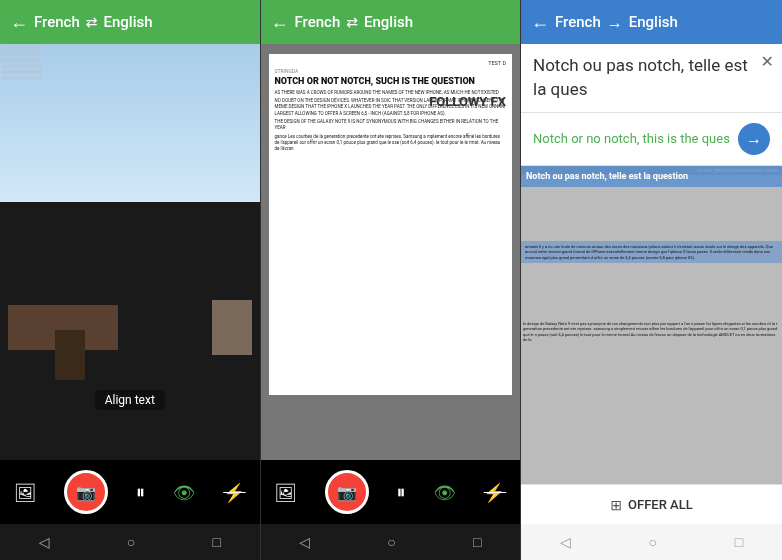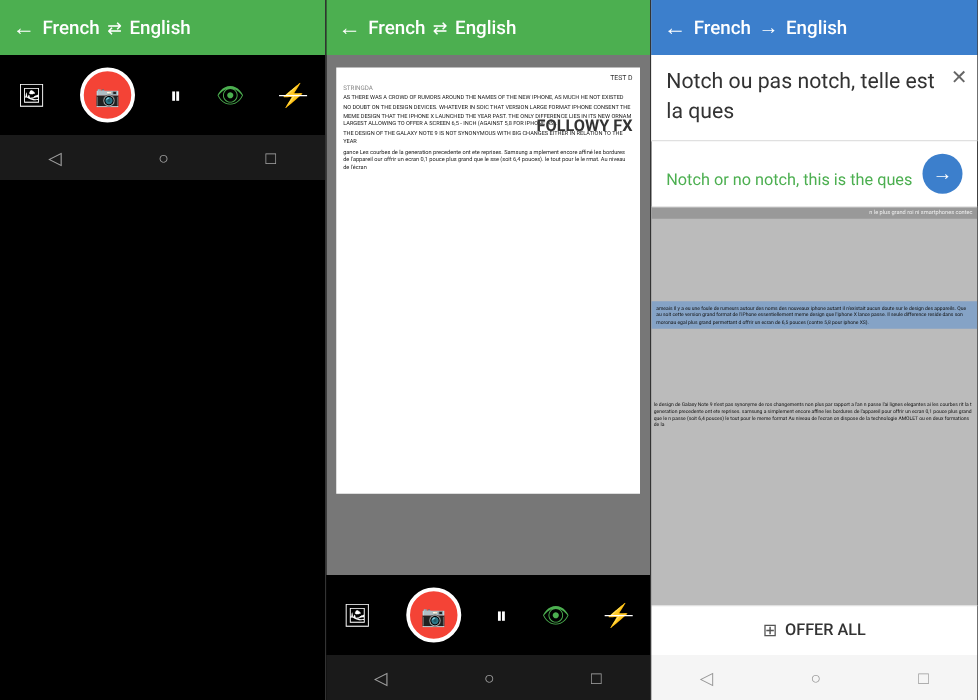--- a/index.html
+++ b/index.html
@@ -101,21 +101,21 @@
     .close-btn {
       position: absolute;
       top: 8px;
       right: 8px;
       color: #666;
       font-size: 16px;
       cursor: pointer;
     }
     .translation-result-row {
       display: flex;
-      align-items: flex-end;
+      align-items: center;
       padding: 10px 12px;
       border-bottom: 1px solid #e0e0e0;
       gap: 8px;
     }
     .translation-result-text {
       font-size: 13px;
       color: #4CAF50;
       flex: 1;
       line-height: 1.4;
     }
@@ -289,20 +289,39 @@
 
 <div class="panel" style="max-width:261px;">
 
   <div class="top-bar">
     <span style="color:white;font-size:18px;cursor:pointer;">←</span>
     <span style="color:white;font-size:15px;font-weight:500;">French</span>
     <span style="color:white;font-size:14px;">⇄</span>
     <span style="color:white;font-size:15px;font-weight:500;">English</span>
   </div>
 
+  <div class="camera-view">
+    <div class="panel1-bg">
+      <div class="sky"></div>
+      <div class="blinds-container">
+        <div class="blind-slat"></div>
+        <div class="blind-slat"></div>
+        <div class="blind-slat"></div>
+        <div class="blind-slat"></div>
+        <div class="blind-slat"></div>
+        <div class="blind-slat"></div>
+      </div>
+      <div class="office-floor"></div>
+      <div class="office-table"></div>
+      <div class="office-chair"></div>
+      <div class="office-cabinet"></div>
+
+      <div style="position:absolute;bottom:50px;left:50%;transform:translateX(-50%);color:white;font-size:12px;background:rgba(0,0,0,0.35);padding:3px 10px;border-radius:3px;white-space:nowrap;">Align text</div>
+    </div>
+  </div>
 
   <div class="bottom-controls">
     <span style="color:white;font-size:18px;cursor:pointer;">🖼</span>
     <div class="capture-btn">
       <span style="color:white;font-size:16px;">📷</span>
     </div>
     <span style="color:white;font-size:18px;cursor:pointer;">⏸</span>
     <span style="color:#4CAF50;font-size:18px;cursor:pointer;">👁</span>
     <span style="color:white;font-size:18px;cursor:pointer;text-decoration:line-through;">⚡</span>
   </div>
@@ -321,20 +340,21 @@
     <span style="color:white;font-size:15px;font-weight:500;">French</span>
     <span style="color:white;font-size:14px;">⇄</span>
     <span style="color:white;font-size:15px;font-weight:500;">English</span>
   </div>
 
   <div class="camera-view">
     <div class="panel2-bg">
       <div class="p2-paper">
         <div class="p2-topline">TEST D</div>
         <div class="p2-string">STRINGDA</div>
+        <div class="p2-title">NOTCH OR NOT NOTCH, SUCH IS THE QUESTION</div>
         <div class="p2-body">
           <p>AS THERE WAS A CROWD OF RUMORS AROUND THE NAMES OF THE NEW IPHONE, AS MUCH HE NOT EXISTED</p>
           <p>NO DOUBT ON THE DESIGN DEVICES. WHATEVER IN SOIC THAT VERSION LARGE FORMAT IPHONE CONSENT THE MEME DESIGN THAT THE IPHONE X LAUNCHED THE YEAR PAST. THE ONLY DIFFERENCE LIES IN ITS NEW ORNAM LARGEST ALLOWING TO OFFER A SCREEN 6,5 - INCH (AGAINST 5,8 FOR IPHONE AS).</p>
           <p>THE DESIGN OF THE GALAXY NOTE 9 IS NOT SYNONYMOUS WITH BIG CHANGES EITHER IN RELATION TO THE YEAR</p>
           <p>gance Les courbes de la generation precedente ont ete reprises. Samsung a mplement encore affiné les bordures de l'appareil our offrir un ecran 0,1 pouce plus grand que le sse (soit 6,4 pouces). le tout pour le le rmat. Au niveau de l'écran</p>
         </div>
       </div>
       <div style="position:absolute;right:14px;top:50px;font-size:13px;font-weight:bold;color:#333;">FOLLOWY FX</div>
     </div>
   </div>
@@ -377,20 +397,23 @@
     </div>
   </div>
 
   <div class="t3-doc-area">
     <div class="t3-paper">
 
       <div style="background:#999;padding:2px 4px;font-size:4.5px;color:#eee;text-align:right;">
         n le plus grand roi ni smartphones contec
       </div>
 
+      <div class="t3-highlight">
+        <div class="t3-highlight-title">Notch ou pas notch, telle est la question</div>
+      </div>
 
       <div style="position:absolute;top:75px;left:0;right:0;background:rgba(80,140,210,0.5);padding:3px 4px;">
         <div style="font-size:4px;color:#111;line-height:1.4;">
           ameais Il y a eu une foule de rumeurs autour des noms des nouveaux iphone autant il n'existait aucun doute sur le design des appareils. Que au soit cette version grand format de l'iPhone essentiellement meme design que l'iphone X lance passe. Il seule difference reside dans son moronau egal plus grand permettant d offrir un ecran de 6,5 pouces (contre 5,8 pour iphone XS).
         </div>
       </div>
 
       <div style="position:absolute;top:155px;left:2px;right:2px;">
         <div style="font-size:4px;color:#111;line-height:1.4;">
           le design de Galaxy Note 9 n'est pas synonyme de ros changements non plus par rapport a l'an n passe l'ai lignes elegantes ai les courbes rit la t generation precedente ont ete reprises. samsung a simplement encore affine les bordures de l'appareil pour offrir un ecran 0,1 pouce plus grand que le n passe (soit 6,4 pouces) le tout pour le meme format Au niveau de l'ecran on dispose de la technologie AMOLET ou en deux formations de la

